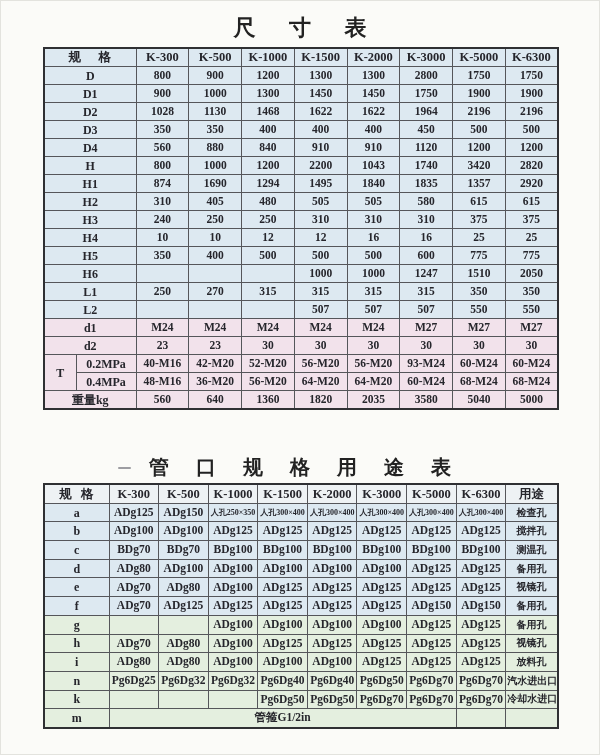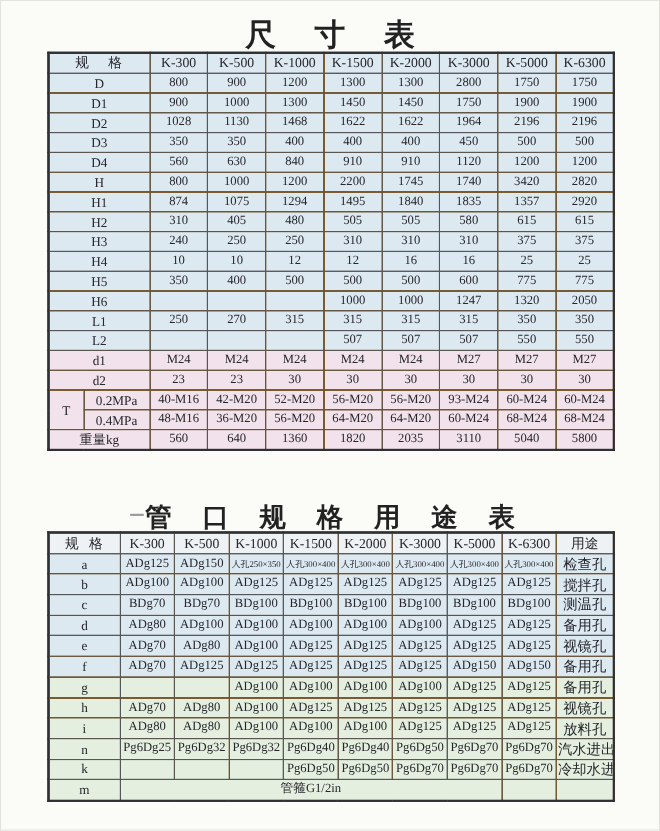--- a/index.html
+++ b/index.html
@@ -5,45 +5,45 @@
   html,body{margin:0;padding:0;background:#e9e9e6;}
   .sheet{
     position:relative;width:600px;height:755px;margin:0 auto;
     background:var(--page-bg,#fbfbf8);
     font-family:"Liberation Serif","DejaVu Serif",serif;
     color:var(--text,#26262c);
     overflow:hidden;
     box-shadow:inset 0 0 0 1px #e3e3de;
   }
   .title{position:absolute;left:0;width:100%;text-align:center;font-weight:600;color:#222;margin:0;}
-  #title1{top:13px;font-size:28px;letter-spacing:14px;text-indent:14px;}
-  #title2{top:454px;font-size:24px;letter-spacing:11px;text-indent:11px;}
+  #title1{top:13px;font-size:22px;letter-spacing:14px;text-indent:14px;}
+  #title2{top:454px;font-size:20px;letter-spacing:11px;text-indent:11px;}
   #dash{position:absolute;left:118px;top:467px;width:13px;height:2px;background:#9d9da2;border-radius:1px;}
   table{
     position:absolute;left:43px;border-collapse:collapse;table-layout:fixed;
-    background:#a16207;border:2px solid var(--outer-border,#2f3033);
+    background:#fca5a5;border:2px solid var(--outer-border,#2f3033);font-weight:bold;
   }
   #t1{top:47px;width:514px;}
   #t2{top:483px;width:514px;}
   td{
     border:1px solid var(--grid-line,#55565a);
     text-align:center;vertical-align:middle;
     font-size:11.5px;height:17px;line-height:1;
     padding:0 1px;overflow:hidden;white-space:nowrap;
   }
   #t2 td{height:17.7px;}
   tr.blue td{background:var(--row-blue,#dde9f1);}
   tr.pink td{background:var(--row-pink,#f2e2eb);}
   tr.green td{background:var(--row-green,#e4efdf);}
   tr.head1 td{background:var(--row-blue,#dde9f1);font-size:12.5px;}
   tr.head2 td{background:var(--header-bg,#eef2f4);font-size:12.5px;}
   td.lbl{font-size:12px;}
   td.spec{white-space:pre;font-size:12.5px;letter-spacing:1px;}
   td.tiny{font-size:8px;}
-  td.use{font-size:13px;}
+  td.use{font-size:10px;}
 </style>
 </head>
 <body>
 
 <div class="sheet">
   <h1 class="title" id="title1">尺 寸 表</h1>
 
   <table id="t1">
     <colgroup id="t1-cols">
         <col style="width: 32px;">
@@ -109,43 +109,43 @@
           <td>400</td>
           <td>400</td>
           <td>400</td>
           <td>450</td>
           <td>500</td>
           <td>500</td>
         </tr>
         <tr class="blue">
           <td class="lbl" colspan="2">D4</td>
           <td>560</td>
-          <td>630</td>
+          <td>880</td>
           <td>840</td>
           <td>910</td>
           <td>910</td>
           <td>1120</td>
           <td>1200</td>
           <td>1200</td>
         </tr>
         <tr class="blue">
           <td class="lbl" colspan="2">H</td>
           <td>800</td>
           <td>1000</td>
           <td>1200</td>
           <td>2200</td>
-          <td>1745</td>
+          <td>1043</td>
           <td>1740</td>
           <td>3420</td>
           <td>2820</td>
         </tr>
         <tr class="blue">
           <td class="lbl" colspan="2">H1</td>
           <td>874</td>
-          <td>1075</td>
+          <td>1690</td>
           <td>1294</td>
           <td>1495</td>
           <td>1840</td>
           <td>1835</td>
           <td>1357</td>
           <td>2920</td>
         </tr>
         <tr class="blue">
           <td class="lbl" colspan="2">H2</td>
           <td>310</td>
@@ -191,21 +191,21 @@
           <td>775</td>
         </tr>
         <tr class="blue">
           <td class="lbl" colspan="2">H6</td>
           <td></td>
           <td></td>
           <td></td>
           <td>1000</td>
           <td>1000</td>
           <td>1247</td>
-          <td>1320</td>
+          <td>1510</td>
           <td>2050</td>
         </tr>
         <tr class="blue">
           <td class="lbl" colspan="2">L1</td>
           <td>250</td>
           <td>270</td>
           <td>315</td>
           <td>315</td>
           <td>315</td>
           <td>315</td>
@@ -268,23 +268,23 @@
           <td>68-M24</td>
           <td>68-M24</td>
         </tr>
         <tr class="pink">
           <td class="lbl" colspan="2">重量kg</td>
           <td>560</td>
           <td>640</td>
           <td>1360</td>
           <td>1820</td>
           <td>2035</td>
-          <td>3110</td>
+          <td>3580</td>
           <td>5040</td>
-          <td>5800</td>
+          <td>5000</td>
         </tr>
       </tbody>
   </table>
 
   <span id="dash"></span>
   <h1 class="title" id="title2">管 口 规 格 用 途 表</h1>
 
   <table id="t2">
     <colgroup id="t2-cols">
         <col style="width: 65px;">

